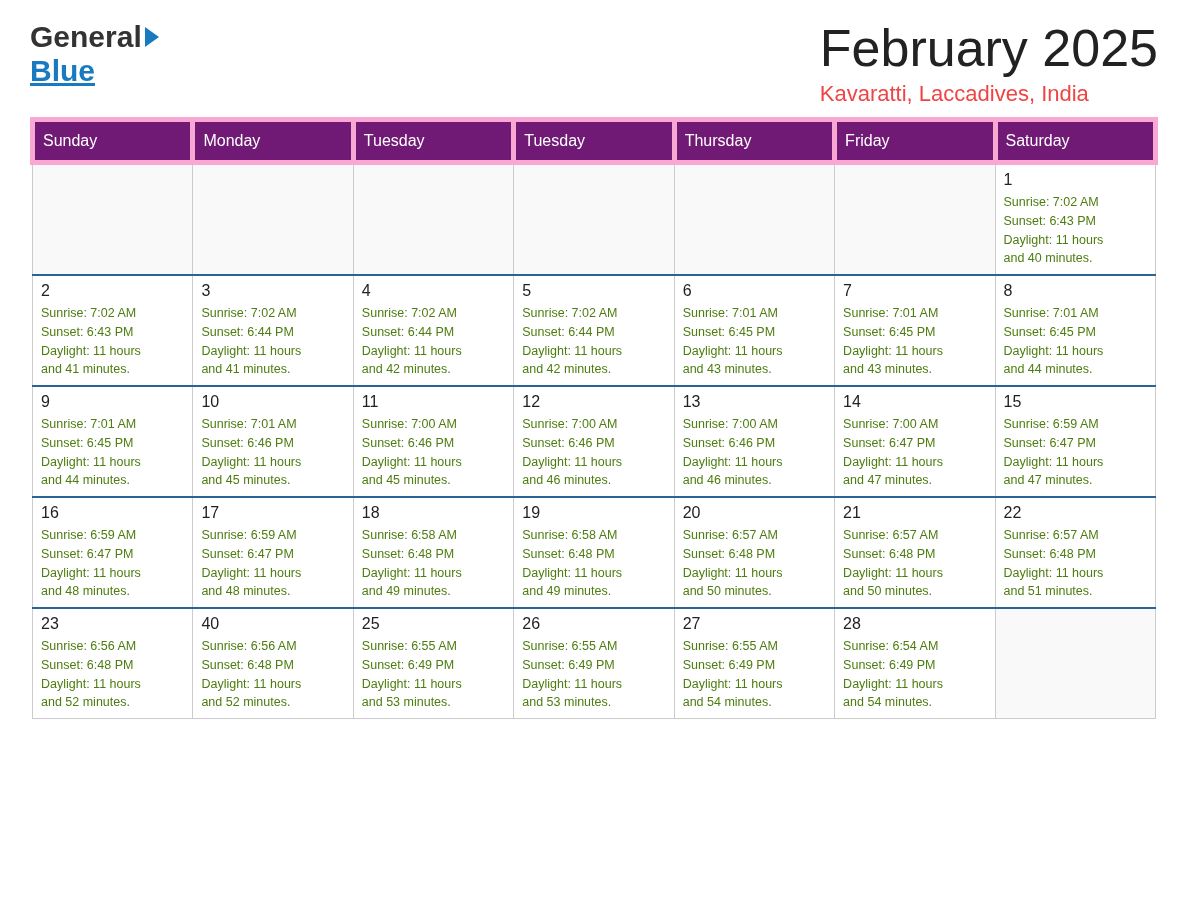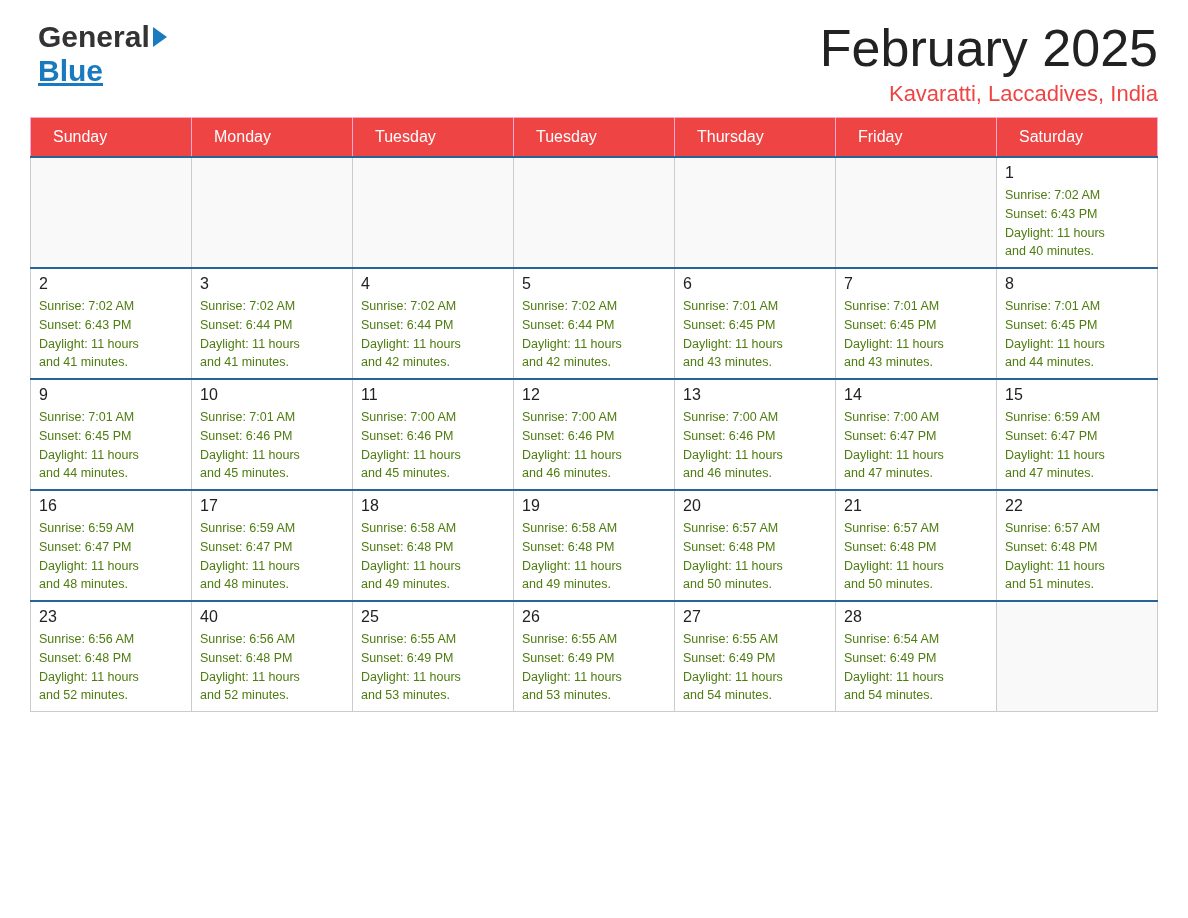--- a/index.html
+++ b/index.html
@@ -14,49 +14,47 @@
     .header {
       display: flex;
       justify-content: space-between;
       align-items: flex-start;
       margin-bottom: 10px;
     }
     .logo {
       display: flex;
       flex-direction: column;
       align-items: flex-start;
-      margin-left: 8px;
     }
     .title-block {
-      text-align: right;
     }
     .main-title {
       font-size: 52px;
       font-weight: normal;
       color: #222;
       line-height: 1.1;
     }
     .subtitle {
       font-size: 22px;
       color: #ef4444;
       margin-top: 4px;
     }
     .calendar {
       width: 100%;
       border-collapse: collapse;
       margin-top: 10px;
     }
     .calendar th {
-      background-color: #ef4444;
+      background-color: #701a75;
       color: #fff;
-      padding: 10px 22px;
+      padding: 10px 8px;
       font-size: 16px;
       font-weight: normal;
       text-align: left;
-      border: 1px solid #f9a8d4;
+      border: 5px solid #f9a8d4;
     }
     .calendar td {
       vertical-align: top;
       border: 1px solid #ccc;
       padding: 6px 8px;
       width: 14.28%;
       min-height: 110px;
       height: 110px;
       font-size: 13px;
       color: #333;

